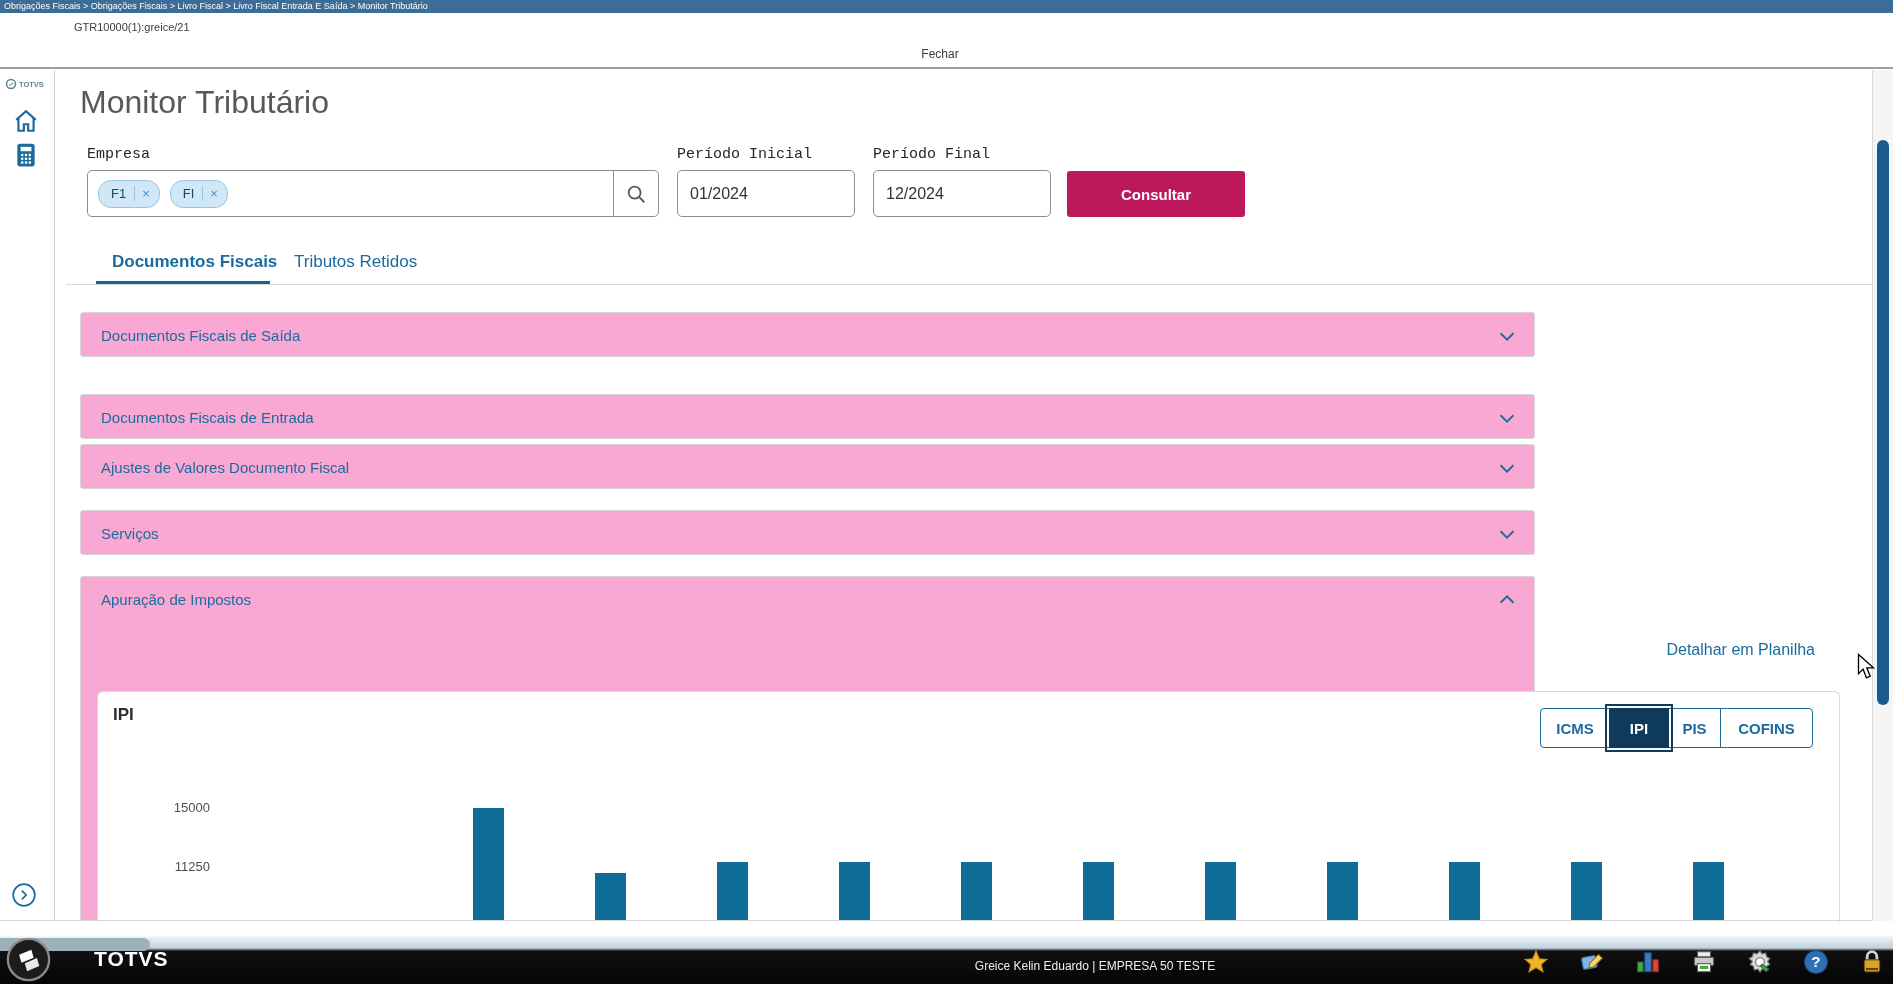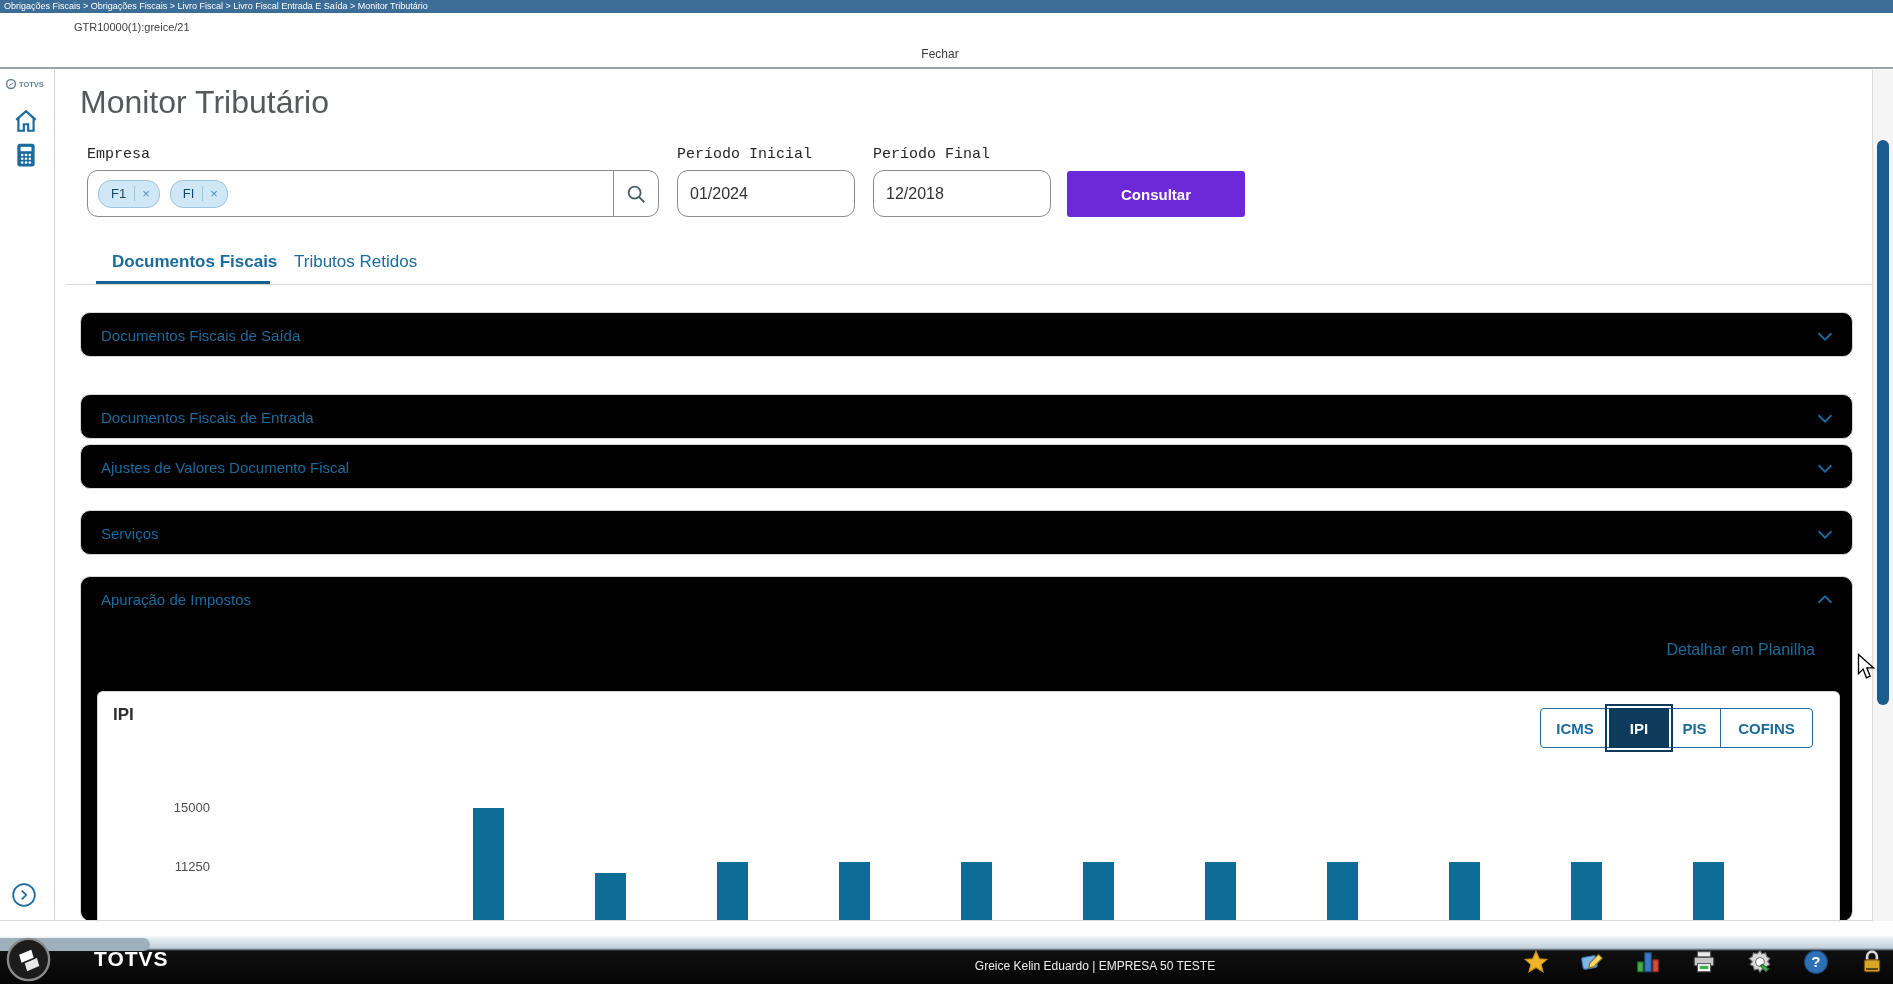--- a/index.html
+++ b/index.html
@@ -19,42 +19,42 @@
 
   
   .sidebar{left:0;top:70px;width:54px;height:851px;background:#fff;border-right:1px solid #cfcfcf;}
   .side-ico{position:absolute;left:13px;width:26px;height:26px;cursor:pointer;}
   .brand-mini{position:absolute;left:5px;top:8px;width:46px;color:#64808f;font-size:7.5px;font-weight:bold;
     display:flex;align-items:center;gap:2px;}
 
   
   .page-title{left:80px;top:84px;font-size:32px;color:#55595c;}
   .field-label{font-size:15px;color:#262626;font-family:Liberation Mono, monospace;}
-  .input-box{border:1px solid #8c8c8c;border-radius:11px;background:#fff;box-sizing:border-box;
+  .input-box{border:1px solid #8c8c8c;border-radius:5px;background:#fff;box-sizing:border-box;
     font-size:16px;color:#333;display:flex;align-items:center;}
   .empresa-box{left:87px;top:170px;width:572px;height:47px;padding-left:10px;}
   .empresa-tags{display:flex;gap:10px;align-items:center;flex:1;}
   .pill{display:flex;align-items:center;height:26px;border:1px solid #9cc4dd;background:#cfe7f6;
     border-radius:13px;font-size:13px;color:#13496b;overflow:hidden;}
   .pill .txt{padding:0 8px 0 12px;}
   .pill .x{padding:0 9px 0 7px;border-left:1px solid #9cc4dd;color:#4a90c4;font-size:13px;cursor:pointer;}
   .search-zone{width:44px;height:100%;border-left:1px solid #8c8c8c;display:flex;align-items:center;
     justify-content:center;cursor:pointer;}
   .date-input{padding-left:12px;}
-  .btn-consultar{left:1067px;top:171px;width:178px;height:46px;background:#6d28d9;color:#fff;
+  .btn-consultar{left:1067px;top:171px;width:178px;height:46px;background:#be185d;color:#fff;
     font-size:15px;font-weight:bold;border:none;border-radius:3px;display:flex;align-items:center;
     justify-content:center;cursor:pointer;}
 
   
   .tab{font-size:17px;color:#1b6b9d;cursor:pointer;}
   .tab-underline{left:96px;top:281px;width:174px;height:3px;background:#15628f;}
   .tabs-baseline{left:66px;top:284px;width:1806px;height:1px;background:#d9d9d9;}
 
   
-  .panel{left:80px;width:1773px;background:#000000;border:1px solid #d7d7d7;border-radius:10px;box-sizing:border-box;}
+  .panel{left:80px;width:1455px;background:#f9a8d4;border:1px solid #d7d7d7;border-radius:3px;box-sizing:border-box;}
   .panel-title{position:absolute;left:20px;top:14px;font-size:15px;color:#1b6b9d;}
   .panel-chev{position:absolute;right:16px;top:12px;width:22px;height:22px;cursor:pointer;}
 
   .detail-link{left:1515px;top:641px;width:300px;text-align:right;font-size:16px;color:#1b6b9d;cursor:pointer;}
 
   
   .chart-card{left:97px;top:691px;width:1741px;height:230px;border:1px solid #d9d9d9;border-bottom:none;
     border-radius:6px 6px 0 0;background:#fff;}
   .chart-title{left:113px;top:705px;font-size:17px;font-weight:600;color:#2e2e2e;}
   .seg-group{left:1540px;top:708px;height:40px;display:flex;}
@@ -155,21 +155,21 @@
   </div>
 </div>
 
 <div class="abs field-label" style="left:677px;top:146px;">Período Inicial</div>
 <div class="abs input-box date-input" style="left:677px;top:170px;width:178px;height:47px;">
   <span>01/2024</span>
 </div>
 
 <div class="abs field-label" style="left:873px;top:146px;">Período Final</div>
 <div class="abs input-box date-input" style="left:873px;top:170px;width:178px;height:47px;">
-  <span>12/2018</span>
+  <span>12/2024</span>
 </div>
 
 <div class="abs btn-consultar">Consultar</div>
 
 <div id="tabs-row">
     <div class="abs tab" style="left: 112px; top: 252px; font-weight: 600;">Documentos Fiscais</div>
     <div class="abs tab" style="left: 294px; top: 252px;">Tributos Retidos</div>
   </div>
 <div class="abs tabs-baseline"></div>
 <div class="abs tab-underline"></div>

